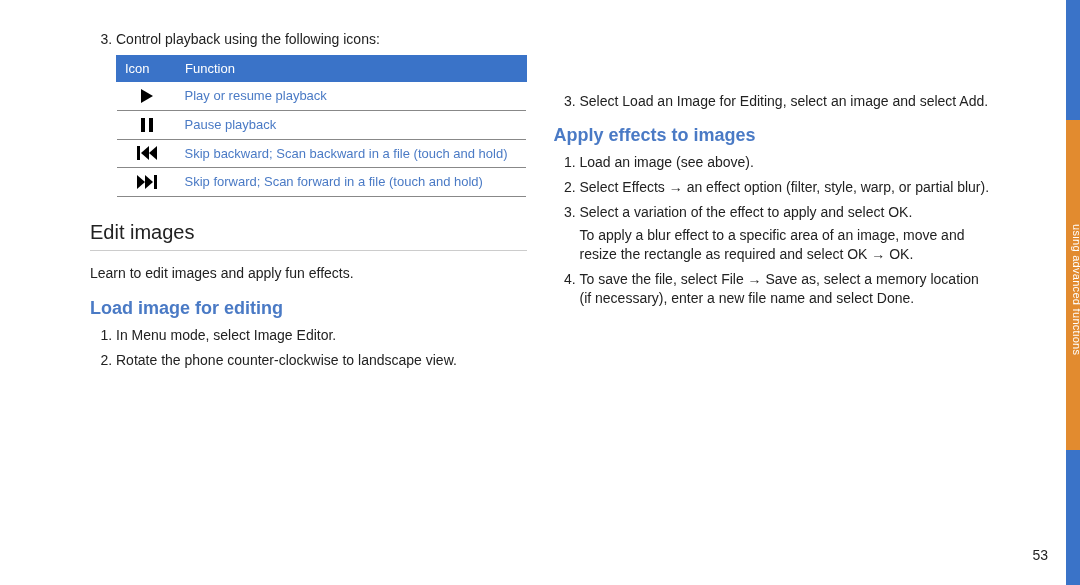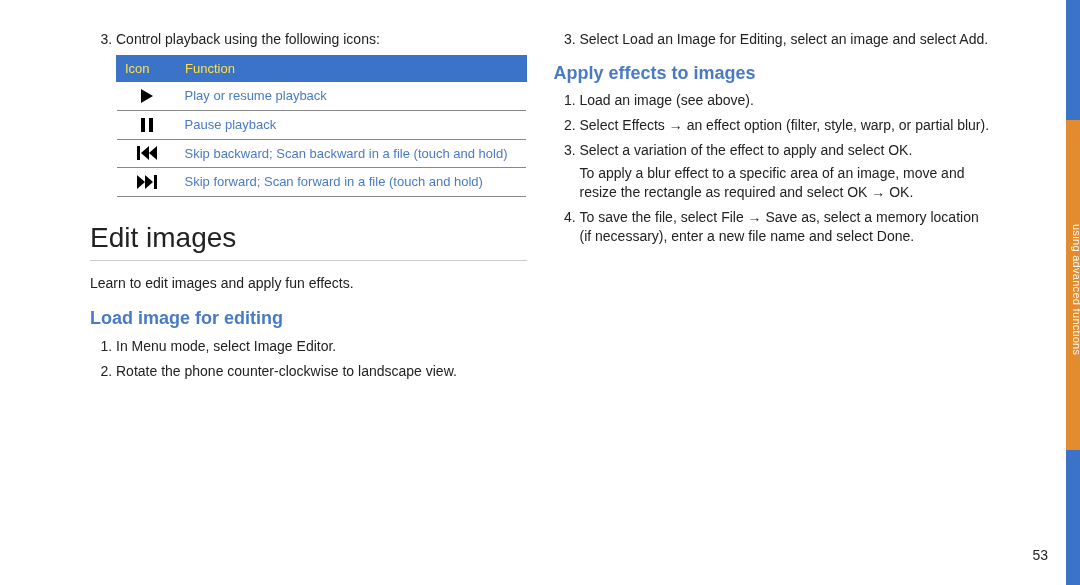--- a/index.html
+++ b/index.html
@@ -19,30 +19,31 @@
     width: 1080px;
     height: 585px;
     position: relative;
     overflow: hidden;
     background: #fff;
   }
   .page {
     padding: 30px 90px 20px 90px;
     display: flex;
     gap: 27px;
+    align-items: center;
   }
   .col {
     flex: 1;
     min-width: 0;
   }
   ol { margin: 0; padding-left: 26px; }
   ol > li { margin-bottom: 6px; }
   h1.section {
     font-weight: 400;
-    font-size: 28px;
+    font-size: 20px;
     margin: 22px 0 2px 0;
     border-bottom: 1px solid #ccc;
     padding-bottom: 4px;
   }
   h2.sub {
     color: var(--accent-blue);
     font-size: 18px;
     font-weight: 700;
     margin: 12px 0 6px 0;
   }
@@ -50,21 +51,21 @@
   .bold { font-weight: 400; }
 
   table.icon-table {
     border-collapse: collapse;
     width: 100%;
     margin: 6px 0 6px 0;
     font-size: 13px;
   }
   table.icon-table th {
     background: var(--blue);
-    color: #fde047;
+    color: #ffffff;
     text-align: left;
     font-weight: 400;
     padding: 4px 8px;
     border: 1px solid var(--blue);
   }
   table.icon-table th:first-child { width: 60px; }
   table.icon-table td {
     padding: 5px 8px;
     border-bottom: 1px solid var(--border);
     vertical-align: middle;

